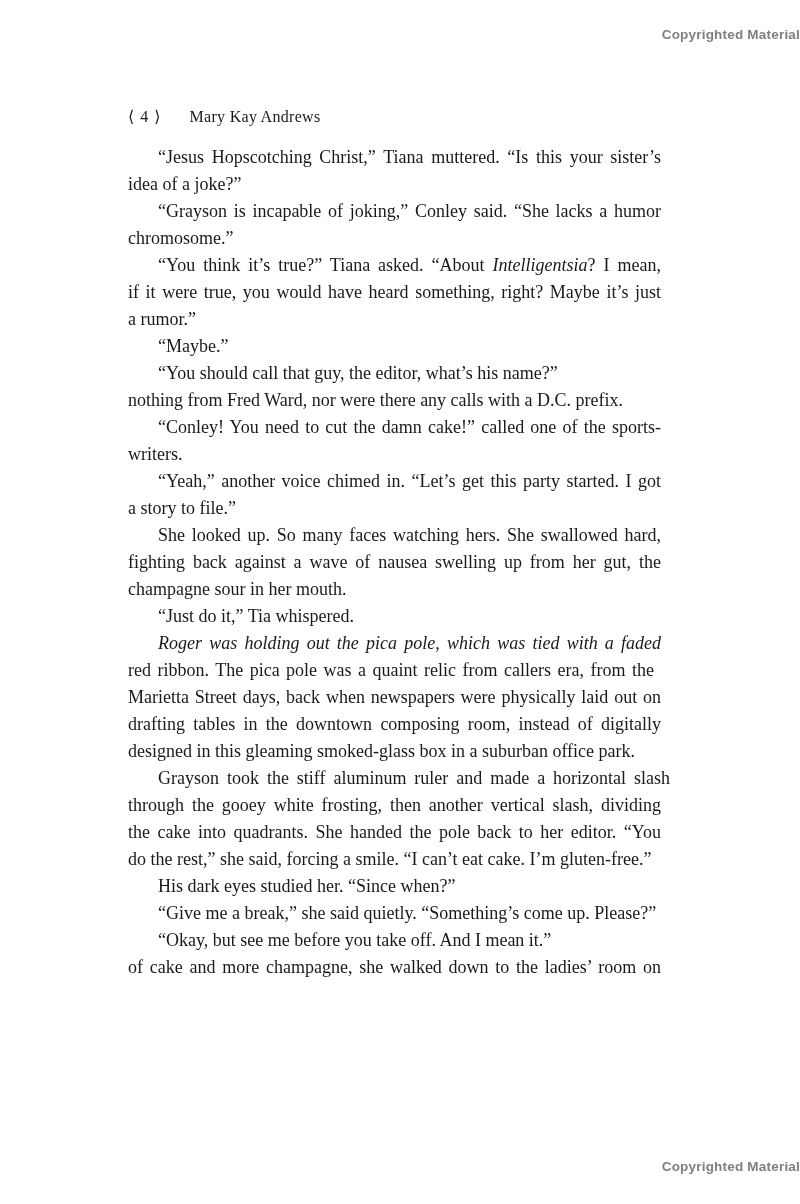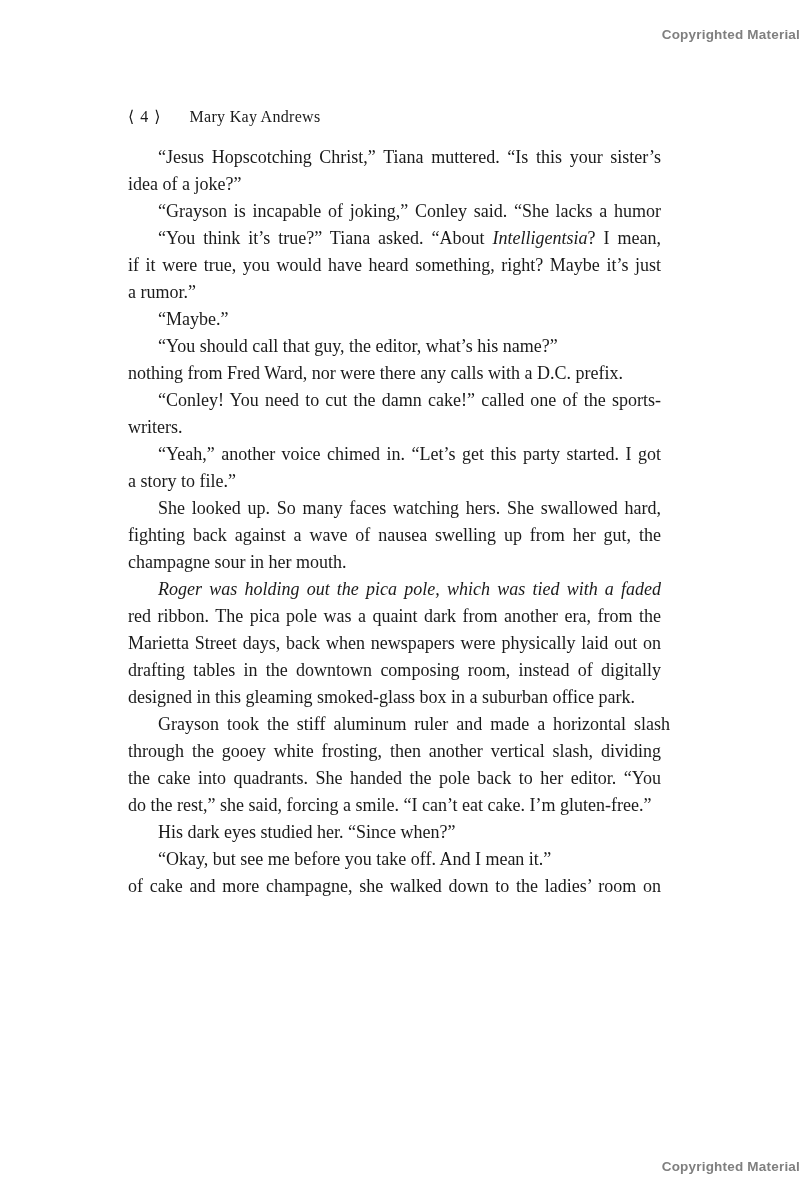--- a/index.html
+++ b/index.html
@@ -66,40 +66,43 @@
 
 <div class="page-header">
   <span class="pagenum">⟨ 4 ⟩</span>
   <span class="author">Mary Kay Andrews</span>
 </div>
 
 <div class="body-text" id="body-text">
     <div class="line indent"><span class="line-inner" style="word-spacing: 3.172px;">“Jesus Hopscotching Christ,” Tiana muttered. “Is this your sister’s</span></div>
     <div class="line end"><span class="line-inner">idea of a joke?”</span></div>
     <div class="line indent"><span class="line-inner" style="word-spacing: 2.211px;">“Grayson is incapable of joking,” Conley said. “She lacks a humor</span></div>
+    <div class="line end"><span class="line-inner">chromosome.”</span></div>
     <div class="line indent"><span class="line-inner" style="word-spacing: 3.488px;">“You think it’s true?” Tiana asked. “About <i>Intelligentsia</i>? I mean,</span></div>
     <div class="line"><span class="line-inner" style="word-spacing: 2.092px;">if it were true, you would have heard something, right? Maybe it’s just</span></div>
     <div class="line end"><span class="line-inner">a rumor.”</span></div>
     <div class="line indent end"><span class="line-inner">“Maybe.”</span></div>
     <div class="line indent end"><span class="line-inner">“You should call that guy, the editor, what’s his name?”</span></div>
     <div class="line end"><span class="line-inner">nothing from Fred Ward, nor were there any calls with a D.C. prefix.</span></div>
     <div class="line indent"><span class="line-inner" style="word-spacing: 1.72px;">“Conley! You need to cut the damn cake!” called one of the sports-</span></div>
     <div class="line end"><span class="line-inner">writers.</span></div>
     <div class="line indent"><span class="line-inner" style="word-spacing: 1.997px;">“Yeah,” another voice chimed in. “Let’s get this party started. I got</span></div>
     <div class="line end"><span class="line-inner">a story to file.”</span></div>
     <div class="line indent"><span class="line-inner" style="word-spacing: 2.259px;">She looked up. So many faces watching hers. She swallowed hard,</span></div>
     <div class="line"><span class="line-inner" style="word-spacing: 3.387px;">fighting back against a wave of nausea swelling up from her gut, the</span></div>
     <div class="line end"><span class="line-inner">champagne sour in her mouth.</span></div>
+    <div class="line indent end"><span class="line-inner">“Just do it,” Tia whispered.</span></div>
     <div class="line indent"><span class="line-inner" style="word-spacing: 2.717px; font-style: italic;">Roger was holding out the pica pole, which was tied with a faded</span></div>
-    <div class="line"><span class="line-inner" style="word-spacing: 2.001px;">red ribbon. The pica pole was a quaint dark from another era, from the</span></div>
+    <div class="line"><span class="line-inner" style="word-spacing: 2.001px;">red ribbon. The pica pole was a quaint relic from callers era, from the</span></div>
     <div class="line"><span class="line-inner" style="word-spacing: 1.366px;">Marietta Street days, back when newspapers were physically laid out on</span></div>
     <div class="line"><span class="line-inner" style="word-spacing: 3.786px;">drafting tables in the downtown composing room, instead of digitally</span></div>
     <div class="line end"><span class="line-inner">designed in this gleaming smoked-glass box in a suburban office park.</span></div>
     <div class="line indent"><span class="line-inner" style="word-spacing: 3.444px;">Grayson took the stiff aluminum ruler and made a horizontal slash</span></div>
     <div class="line"><span class="line-inner" style="word-spacing: 3.399px;">through the gooey white frosting, then another vertical slash, dividing</span></div>
     <div class="line"><span class="line-inner" style="word-spacing: 2.996px;">the cake into quadrants. She handed the pole back to her editor. “You</span></div>
     <div class="line end"><span class="line-inner">do the rest,” she said, forcing a smile. “I can’t eat cake. I’m gluten-free.”</span></div>
     <div class="line indent end"><span class="line-inner">His dark eyes studied her. “Since when?”</span></div>
+    <div class="line indent end"><span class="line-inner">“Give me a break,” she said quietly. “Something’s come up. Please?”</span></div>
     <div class="line indent end"><span class="line-inner">“Okay, but see me before you take off. And I mean it.”</span></div>
     <div class="line"><span class="line-inner" style="word-spacing: 2.25px;">of cake and more champagne, she walked down to the ladies’ room on</span></div>
   </div>
 
 <div class="copyright bottom">Copyrighted Material</div>
 
 </body></html>

